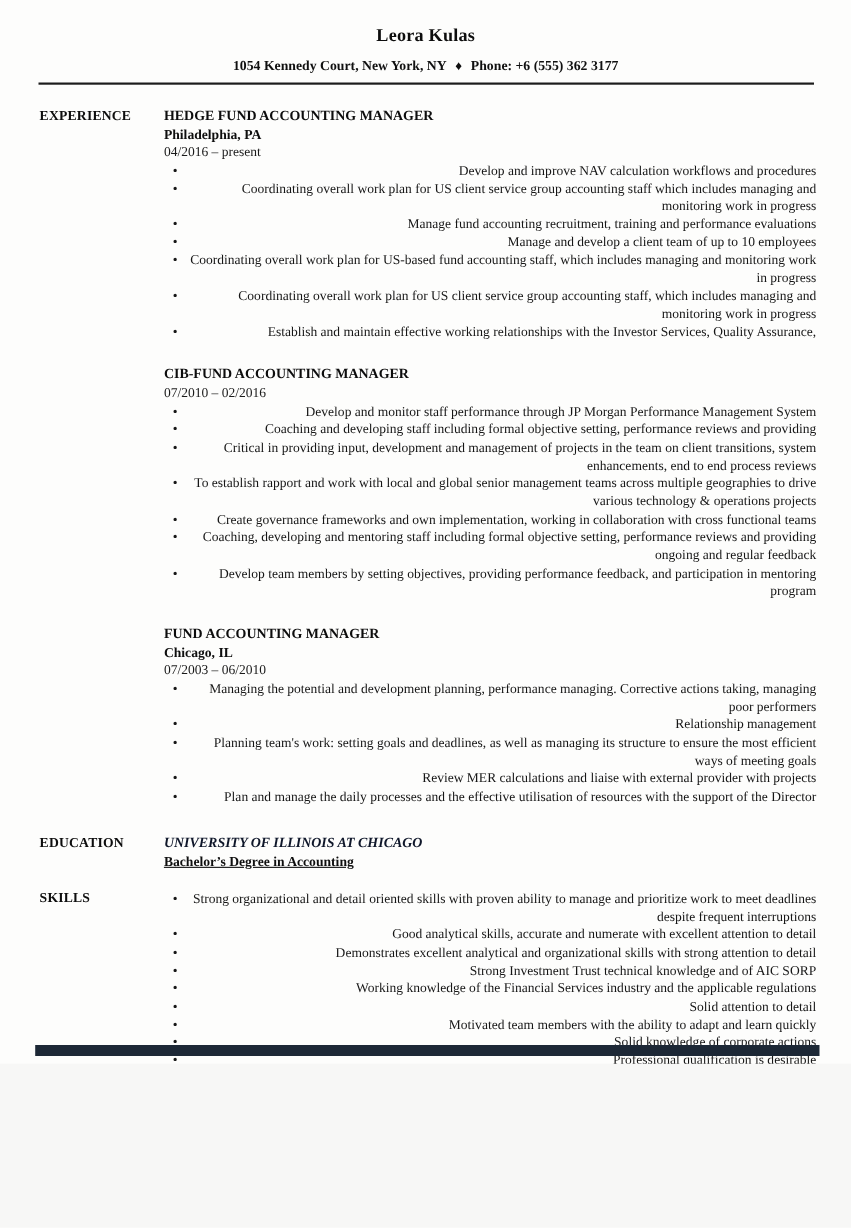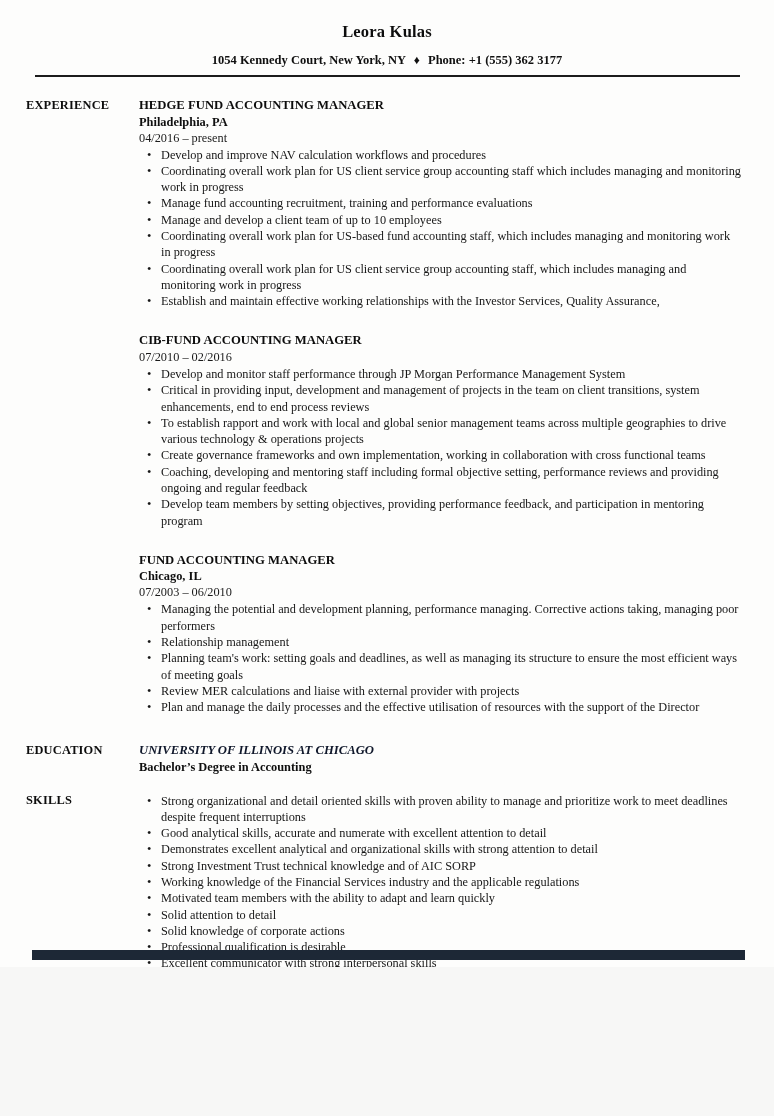--- a/index.html
+++ b/index.html
@@ -22,70 +22,70 @@
   }
   .contact {
     margin-top:11px; font-size:12.5px; font-weight:bold; color:#101010;
   }
   .contact .diamond { padding:0 5px; font-size:12px; }
   .rule {
     margin:7px 34px 0 35px;
     border-top:2.6px solid #1c1c1c;
     height:0;
   }
-  .content { padding:20px 32px 0 26px; }
+  .content { padding:20px 32px 0 36px; }
   .section { display:flex; align-items:flex-start; }
   .section-label {
     flex:0 0 113px; width:113px;
     font-weight:bold; font-size:12.4px; color:#0e0e0e;
     letter-spacing:0.2px; line-height:16.5px;
   }
   .section-body { flex:1; min-width:0; }
 
   .job { margin-bottom:23px; }
   .job:last-child { margin-bottom:0; }
   .job-title { font-weight:bold; font-size:12.7px; line-height:16.5px; color:#0d0d0d; }
   .job-location { font-weight:bold; font-size:12.4px; line-height:16px; color:#0f0f0f; }
   .job-dates { font-size:12.3px; line-height:16px; color:#1a1a1a; }
 
-  ul.bullets { margin:1px 0 0 0; padding:0; list-style:none; }
+  ul.bullets { margin:1px 0 0 0; padding:0; list-style:none;text-align:right; }
   ul.bullets li {
     position:relative; padding-left:22px;
     font-size:12.3px; line-height:16.3px; color:#161616;
   }
   ul.bullets li::before {
     content:"\2022";
     position:absolute; left:8px; top:0;
     font-size:12.5px;
   }
 
   .experience-section { margin-bottom:26px; }
   .education-section { margin-bottom:16px;justify-content:flex-end; }
   .school { font-weight:bold; font-size:12.7px; line-height:17px; color:#0f172a;font-style:italic; }
-  .degree { font-weight:bold; font-size:12.4px; line-height:17px; color:#0f0f0f; }
+  .degree { font-weight:bold; font-size:12.4px; line-height:17px; color:#0f0f0f;text-decoration:underline; }
   .skills-section { }
 
   .footer-bar {
     position:absolute;
     left:32px; right:29px; bottom:7px;
     height:10px;
     background:#1d2836;
   }
 </style>
 </head>
 <body>
 
 <div class="page">
 
   <div class="header">
     <div class="name">Leora Kulas</div>
     <div class="contact">
       <span>1054 Kennedy Court, New York, NY</span>
       <span class="diamond">♦</span>
-      <span>Phone: +1 (555) 362 3177</span>
+      <span>Phone: +6 (555) 362 3177</span>
     </div>
     <div class="rule"></div>
   </div>
 
   <div class="content">
 
     <div class="section experience-section">
       <div class="section-label">EXPERIENCE</div>
       <div class="section-body">
 
@@ -102,20 +102,21 @@
               <li>Coordinating overall work plan for US client service group accounting staff, which includes managing and monitoring work in progress</li>
               <li>Establish and maintain effective working relationships with the Investor Services, Quality Assurance,</li>
             </ul>
         </div>
 
         <div class="job">
           <div class="job-title">CIB-FUND ACCOUNTING MANAGER</div>
           <div class="job-dates">07/2010 – 02/2016</div>
           <ul class="bullets">
               <li>Develop and monitor staff performance through JP Morgan Performance Management System</li>
+              <li>Coaching and developing staff including formal objective setting, performance reviews and providing</li>
               <li>Critical in providing input, development and management of projects in the team on client transitions, system enhancements, end to end process reviews</li>
               <li>To establish rapport and work with local and global senior management teams across multiple geographies to drive various technology &amp; operations projects</li>
               <li>Create governance frameworks and own implementation, working in collaboration with cross functional teams</li>
               <li>Coaching, developing and mentoring staff including formal objective setting, performance reviews and providing ongoing and regular feedback</li>
               <li>Develop team members by setting objectives, providing performance feedback, and participation in mentoring program</li>
             </ul>
         </div>
 
         <div class="job">
           <div class="job-title">FUND ACCOUNTING MANAGER</div>
@@ -143,22 +144,22 @@
 
     <div class="section skills-section">
       <div class="section-label">SKILLS</div>
       <div class="section-body">
         <ul class="bullets">
             <li>Strong organizational and detail oriented skills with proven ability to manage and prioritize work to meet deadlines despite frequent interruptions</li>
             <li>Good analytical skills, accurate and numerate with excellent attention to detail</li>
             <li>Demonstrates excellent analytical and organizational skills with strong attention to detail</li>
             <li>Strong Investment Trust technical knowledge and of AIC SORP</li>
             <li>Working knowledge of the Financial Services industry and the applicable regulations</li>
+            <li>Solid attention to detail</li>
             <li>Motivated team members with the ability to adapt and learn quickly</li>
-            <li>Solid attention to detail</li>
             <li>Solid knowledge of corporate actions</li>
             <li>Professional qualification is desirable</li>
             <li>Excellent communicator with strong interpersonal skills</li>
           </ul>
       </div>
     </div>
 
   </div>
 
   <div class="footer-bar" style="background: rgb(29, 40, 54);"></div>

